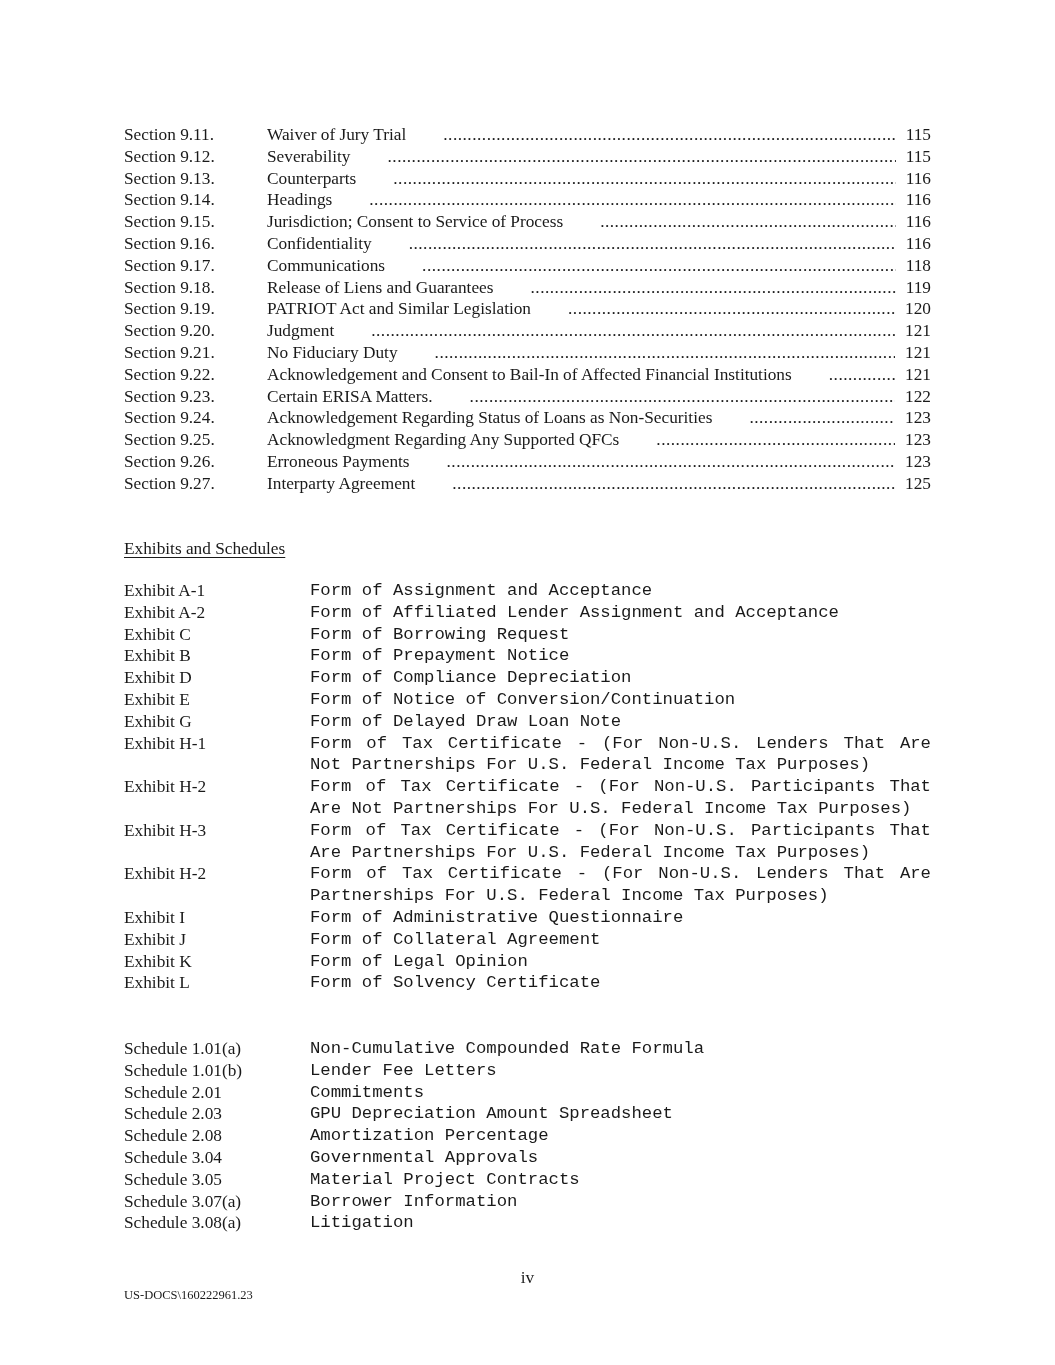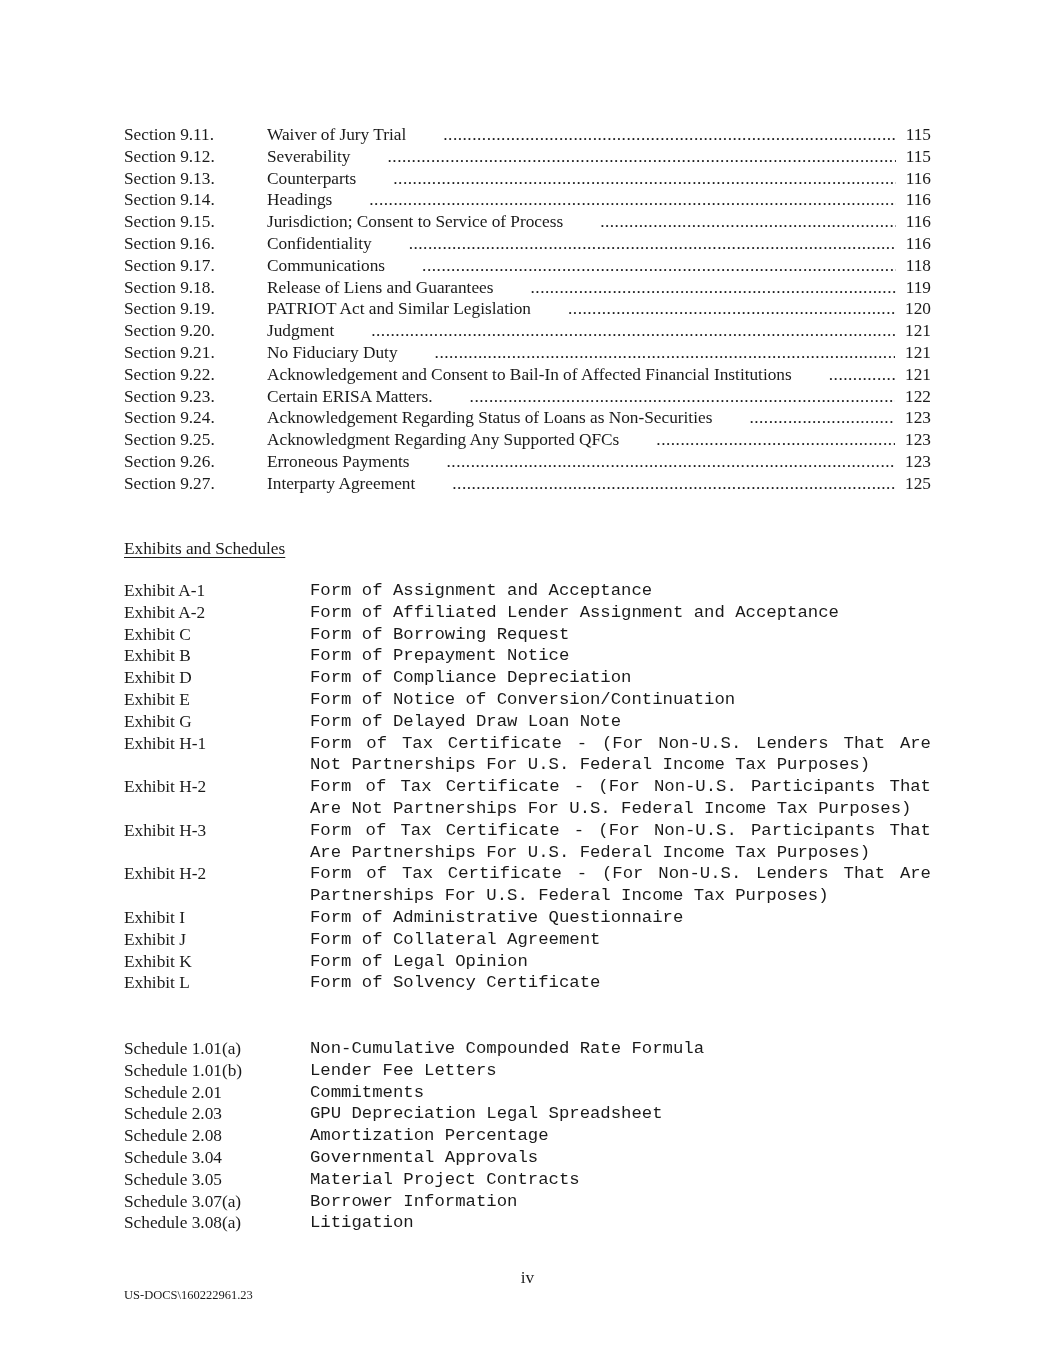--- a/index.html
+++ b/index.html
@@ -337,21 +337,21 @@
     <div class="ex-row">
       <span class="ex-id">Schedule 1.01(b)</span>
       <span class="ex-desc">Lender Fee Letters</span>
     </div>
     <div class="ex-row">
       <span class="ex-id">Schedule 2.01</span>
       <span class="ex-desc">Commitments</span>
     </div>
     <div class="ex-row">
       <span class="ex-id">Schedule 2.03</span>
-      <span class="ex-desc">GPU Depreciation Legal Spreadsheet</span>
+      <span class="ex-desc">GPU Depreciation Amount Spreadsheet</span>
     </div>
     <div class="ex-row">
       <span class="ex-id">Schedule 2.08</span>
       <span class="ex-desc">Amortization Percentage</span>
     </div>
     <div class="ex-row">
       <span class="ex-id">Schedule 3.04</span>
       <span class="ex-desc">Governmental Approvals</span>
     </div>
     <div class="ex-row">

